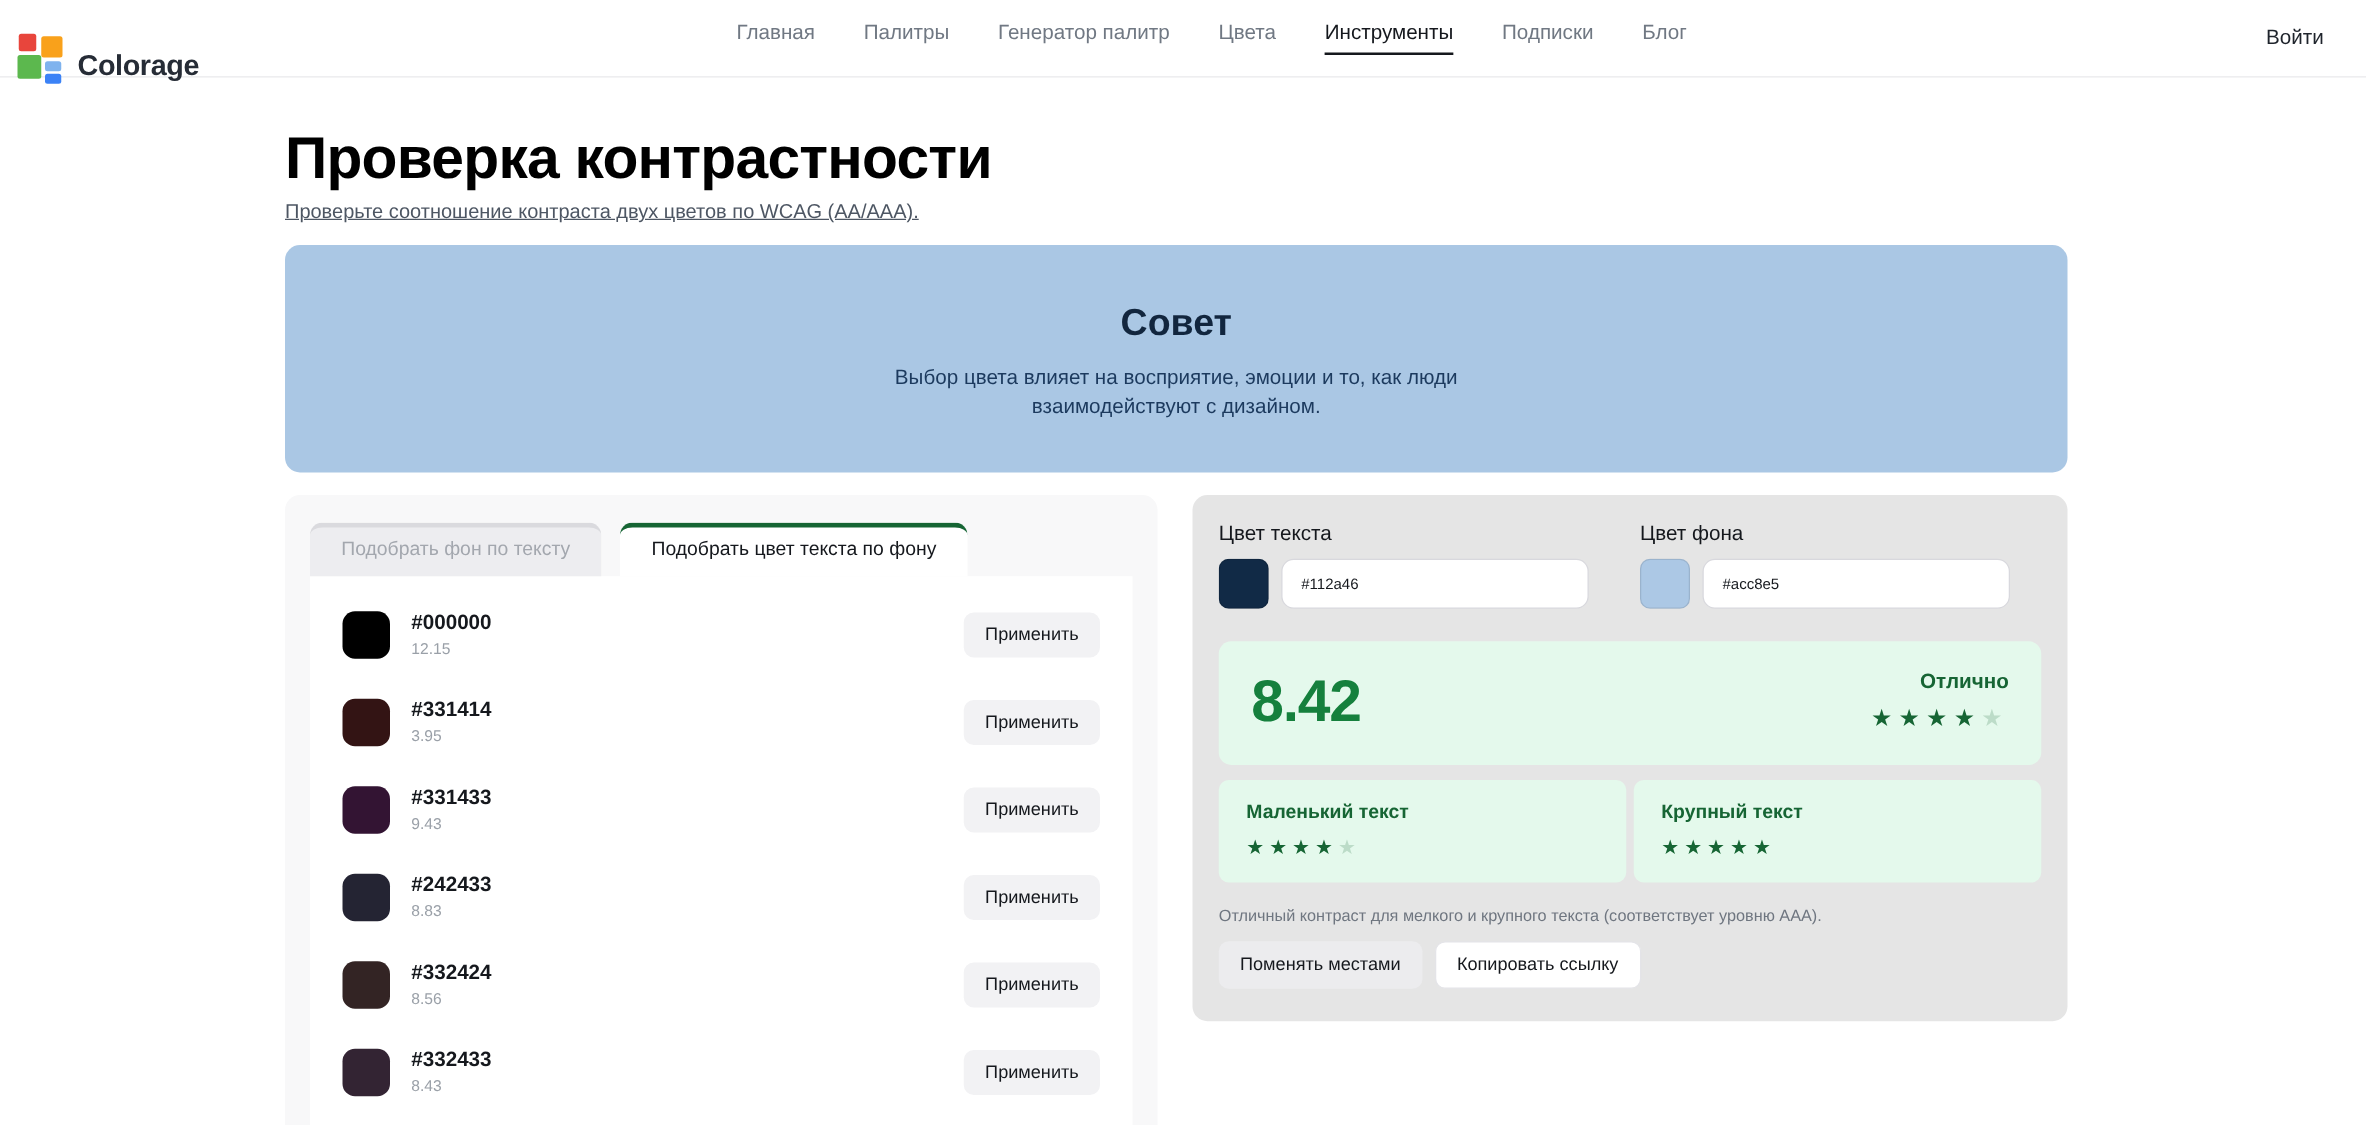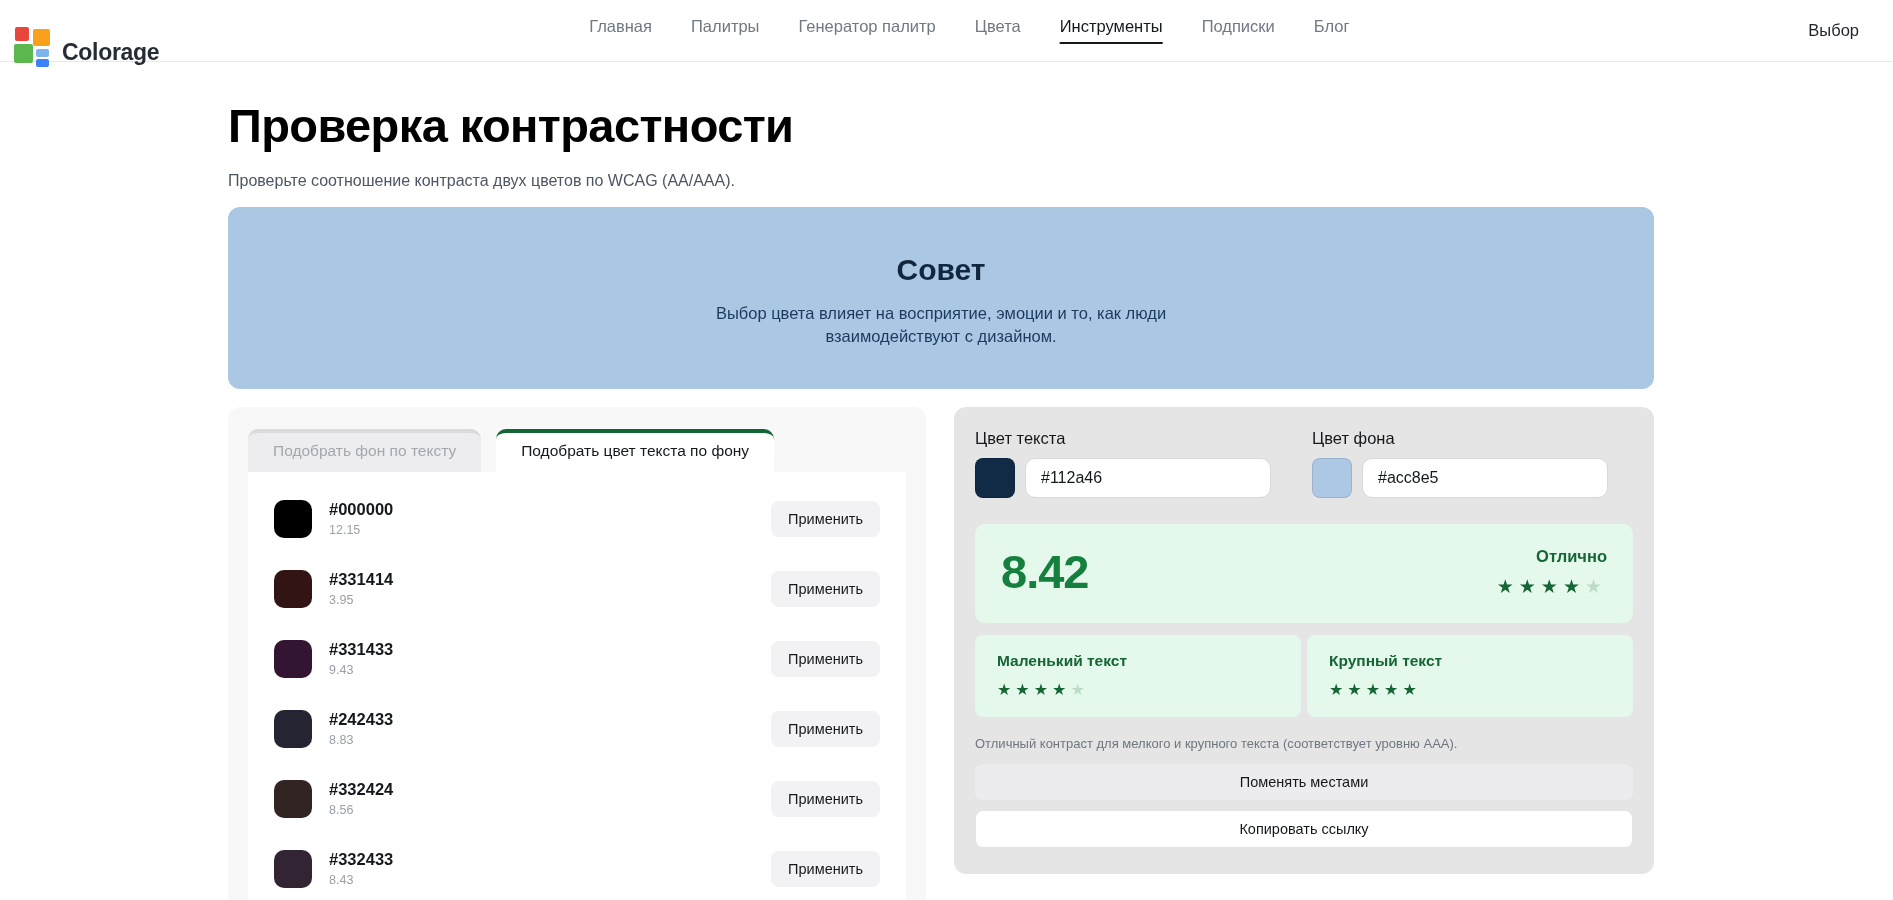--- a/index.html
+++ b/index.html
@@ -33,21 +33,21 @@
   .nav a {
     text-decoration:none; color:#707883; font-size:16.5px;
     padding-bottom: 6px; border-bottom: 2px solid transparent; cursor:pointer;
   }
   .nav a.active { color:#15181d; border-bottom-color:#15181d; }
   .login { margin-left:auto; font-size:16.5px; color:#1f242c; cursor:pointer; }
 
   
   .main { padding: 0 239px 0 228px; }
   .page-title { margin: 36px 0 0; font-size: 47px; font-weight: 800; color:#000; letter-spacing:-0.6px; }
-  .page-sub   { margin-top: 19px; font-size: 16px; color:#4d5663; }
+  .page-sub   { margin-top: 8px; font-size: 16px; color:#4d5663;text-decoration:underline; }
 
   .tip {
     margin-top: 17px; background:#aac7e4; border-radius: 12px;
     padding: 46px 20px 40px; text-align:center;
   }
   .tip h2 { margin:0 0 15px; font-size: 30px; font-weight:800; color:#12263e; }
   .tip p  { margin:0 auto; max-width: 485px; font-size:16.5px; line-height:1.42; color:#1c3a5e; }
 
   .cols { display:flex; gap:28px; margin-top:18px; align-items:flex-start; }
 
@@ -73,41 +73,41 @@
 
   
   .card-right { flex:1; background:#e5e5e5; border-radius:12px; padding:22px 21px 26px; }
   .inputs-row { display:flex; gap:16px; }
   .input-group { flex:1; }
   .input-label { display:block; font-size:16.5px; color:#15181d; margin-bottom:10px; }
   .picker-row { display:flex; gap:10px; align-items:center; }
   .swatch-lg { width:40px; height:40px; border-radius:8px; border:1px solid rgba(0,0,0,0.10); cursor:pointer; }
   .hex-input {
     width:246px; height:40px; background:#fff; border:1px solid #d8d8dd; border-radius:10px;
-    padding:0 15px; font-size:16px; color:#15181d; font-family:inherit;
+    padding:0 15px; font-size:12px; color:#15181d; font-family:inherit;
   }
 
   .result-box {
     margin-top:26px; background:#e4f9ec; border-radius:10px;
     padding: 20px 26px 24px; display:flex; justify-content:space-between; align-items:center;
   }
   .ratio-big { font-size:47px; font-weight:800; color:#15803d; letter-spacing:-1px; }
   .verdict-wrap { text-align:right; }
   .verdict { font-size:16.5px; font-weight:700; color:#166534; }
   .stars { margin-top:11px; font-size:19px; letter-spacing:5px; line-height:1; white-space:nowrap; }
   .stars .star { color:#166534; }
   .stars .star.pale { color:#bcdcc8; }
 
   .sub-row { display:flex; gap:6px; margin-top:12px; }
   .sub-box { flex:1; background:#e4f9ec; border-radius:8px; padding: 17px 22px 19px; }
   .sub-title { font-size:15.5px; font-weight:700; color:#166534; }
   .sub-box .stars { font-size:16px; letter-spacing:4px; margin-top:12px; }
 
   .summary { margin-top:19px; font-size:13px; color:#6f7680; }
-  .btns { margin-top:13px; display:flex; gap:10px;flex-direction:column; }
+  .btns { margin-top:13px; display:flex; gap:10px; }
   .btn { border-radius:8px; padding:10px 17px; font-size:14.5px; color:#15181d; cursor:pointer; font-family:inherit; }
   .btn-swap { background:#ececee; border:none; }
   .btn-copy { background:#fff; border:1px solid #e4e4e8; }
 </style>
 </head>
 <body>
 
 <header class="header">
   <div class="brand">
     <div class="logo">
@@ -121,21 +121,21 @@
   </div>
   <nav class="nav">
     <a>Главная</a>
     <a>Палитры</a>
     <a>Генератор палитр</a>
     <a>Цвета</a>
     <a class="active">Инструменты</a>
     <a>Подписки</a>
     <a>Блог</a>
   </nav>
-  <div class="login">Выбор</div>
+  <div class="login">Войти</div>
 </header>
 
 <main class="main">
   <h1 class="page-title">Проверка контрастности</h1>
   <div class="page-sub">Проверьте соотношение контраста двух цветов по WCAG (AA/AAA).</div>
 
   <section class="tip">
     <h2>Совет</h2>
     <p>Выбор цвета влияет на восприятие, эмоции и то, как люди взаимодействуют с дизайном.</p>
   </section>

